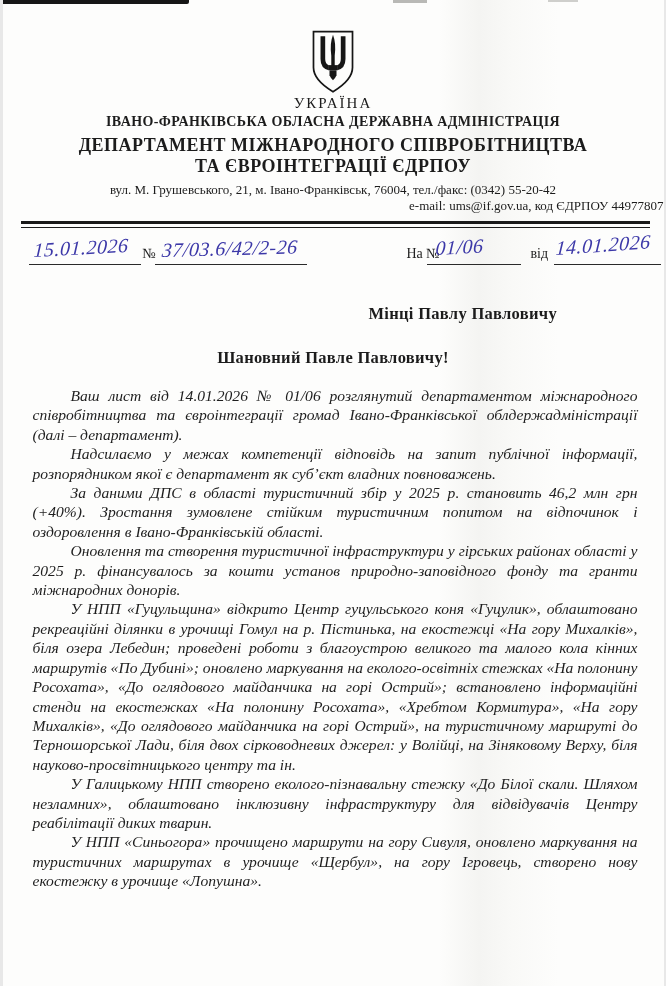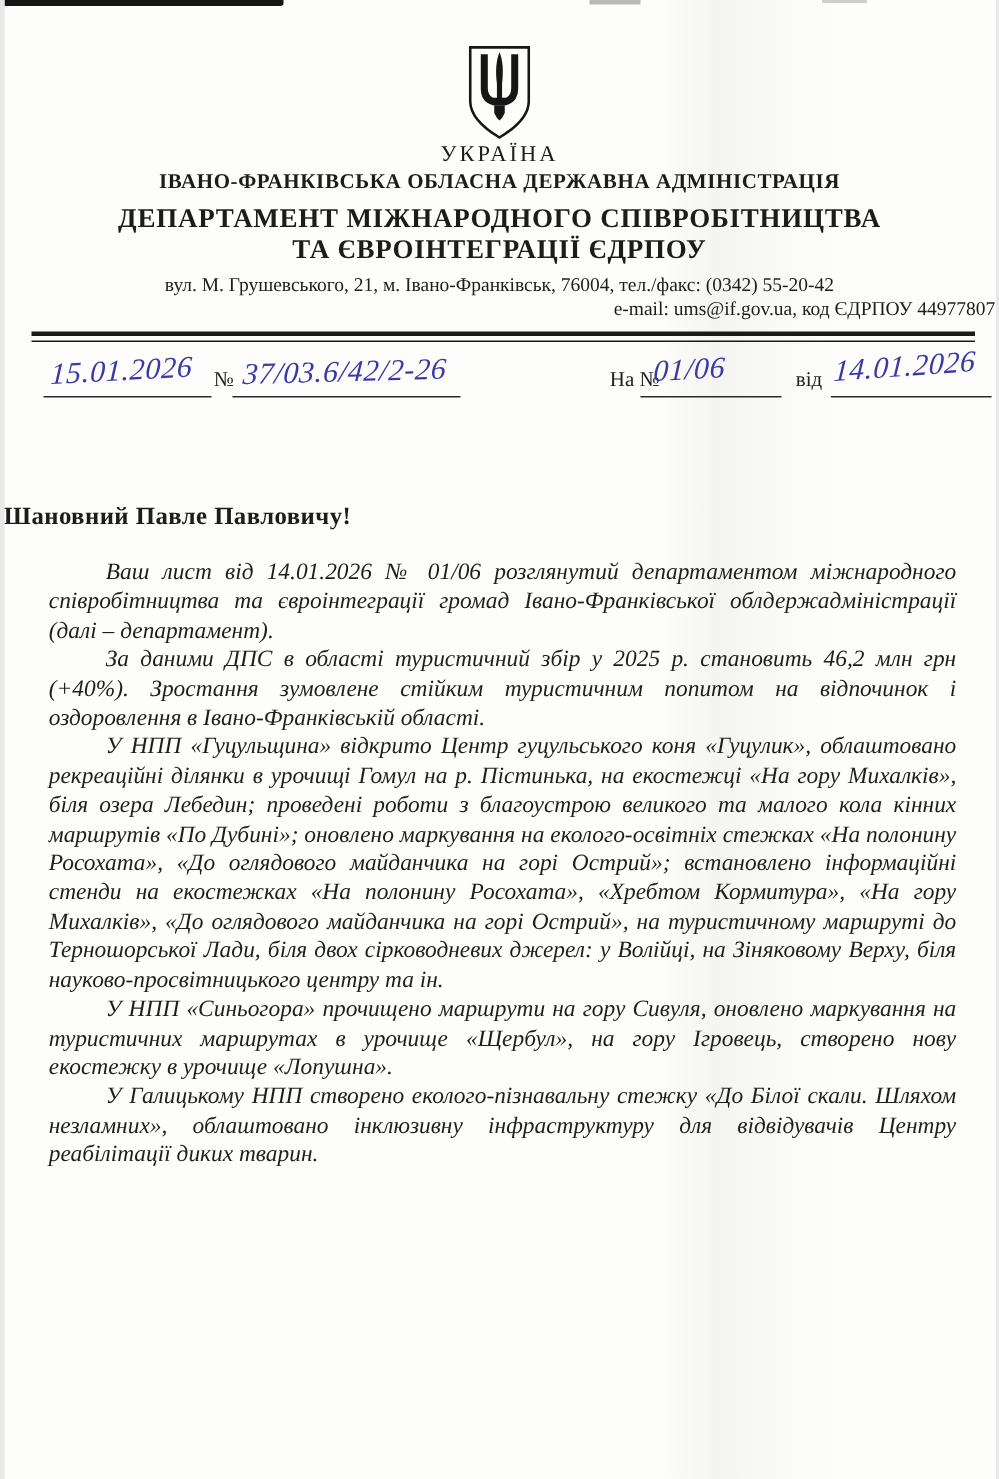--- a/index.html
+++ b/index.html
@@ -52,21 +52,21 @@
   #hw-number{left:158px;bottom:12px;transform:rotate(-1.5deg) skewX(-6deg);}
   #ul-number{left:152px;bottom:9px;width:152px;}
   #lbl-na{left:404px;bottom:12px;}
   #hw-reply-number{left:432px;bottom:14px;}
   #ul-reply-number{left:424px;bottom:9px;width:94px;}
   #lbl-vid{left:528px;bottom:12px;}
   #hw-reply-date{left:552px;bottom:14px;transform:rotate(-4deg) skewX(-8deg);}
   #ul-reply-date{left:551px;bottom:9px;width:107px;}
 
   .addressee{margin:30px 0 0 366px;font-size:16.5px;font-weight:bold;letter-spacing:0.3px;}
-  .salutation{margin-top:60px;font-size:16.5px;font-weight:bold;letter-spacing:0.3px;}
+  .salutation{margin-top:24px;text-align:center;font-size:16.5px;font-weight:bold;letter-spacing:0.3px;}
 
   .body{margin:18px 26px 0 30px;font-style:italic;}
   .body p{
     margin:0;
     font-size:15.6px;
     line-height:19.4px;
     text-align:justify;
     text-indent:38px;
     color:#1e1e1e;
   }
@@ -109,24 +109,27 @@
     <span class="hw" id="hw-number">37/03.6/42/2-26</span>
     <div class="uline" id="ul-number"></div>
     <span class="lbl" id="lbl-na">На №</span>
     <span class="hw" id="hw-reply-number">01/06</span>
     <div class="uline" id="ul-reply-number"></div>
     <span class="lbl" id="lbl-vid">від</span>
     <span class="hw" id="hw-reply-date">14.01.2026</span>
     <div class="uline" id="ul-reply-date"></div>
   </div>
 
+  <div class="addressee">Мінці Павлу Павловичу</div>
 
   <div class="salutation">Шановний Павле Павловичу!</div>
 
   <main class="body">
     <p>Ваш лист від 14.01.2026 № 01/06 розглянутий департаментом міжнародного співробітництва та євроінтеграції громад Івано-Франківської облдержадміністрації (далі – департамент).</p>
+    <p>Надсилаємо у межах компетенції відповідь на запит публічної інформації, розпорядником якої є департамент як суб’єкт владних повноважень.</p>
     <p>За даними ДПС в області туристичний збір у 2025 р. становить 46,2 млн грн (+40%). Зростання зумовлене стійким туристичним попитом на відпочинок і оздоровлення в Івано-Франківській області.</p>
+    <p>Оновлення та створення туристичної інфраструктури у гірських районах області у 2025 р. фінансувалось за кошти установ природно-заповідного фонду та гранти міжнародних донорів.</p>
     <p>У НПП «Гуцульщина» відкрито Центр гуцульського коня «Гуцулик», облаштовано рекреаційні ділянки в урочищі Гомул на р. Пістинька, на екостежці «На гору Михалків», біля озера Лебедин; проведені роботи з благоустрою великого та малого кола кінних маршрутів «По Дубині»; оновлено маркування на еколого-освітніх стежках «На полонину Росохата», «До оглядового майданчика на горі Острий»; встановлено інформаційні стенди на екостежках «На полонину Росохата», «Хребтом Кормитура», «На гору Михалків», «До оглядового майданчика на горі Острий», на туристичному маршруті до Терношорської Лади, біля двох сірководневих джерел: у Волійці, на Зіняковому Верху, біля науково-просвітницького центру та ін.</p>
+    <p>У Галицькому НПП створено еколого-пізнавальну стежку «До Білої скали. Шляхом незламних», облаштовано інклюзивну інфраструктуру для відвідувачів Центру реабілітації диких тварин.</p>
     <p>У НПП «Синьогора» прочищено маршрути на гору Сивуля, оновлено маркування на туристичних маршрутах в урочище «Щербул», на гору Ігровець, створено нову екостежку в урочище «Лопушна».</p>
-    <p>У Галицькому НПП створено еколого-пізнавальну стежку «До Білої скали. Шляхом незламних», облаштовано інклюзивну інфраструктуру для відвідувачів Центру реабілітації диких тварин.</p>
   </main>
 
 </div>
 
 </body></html>

